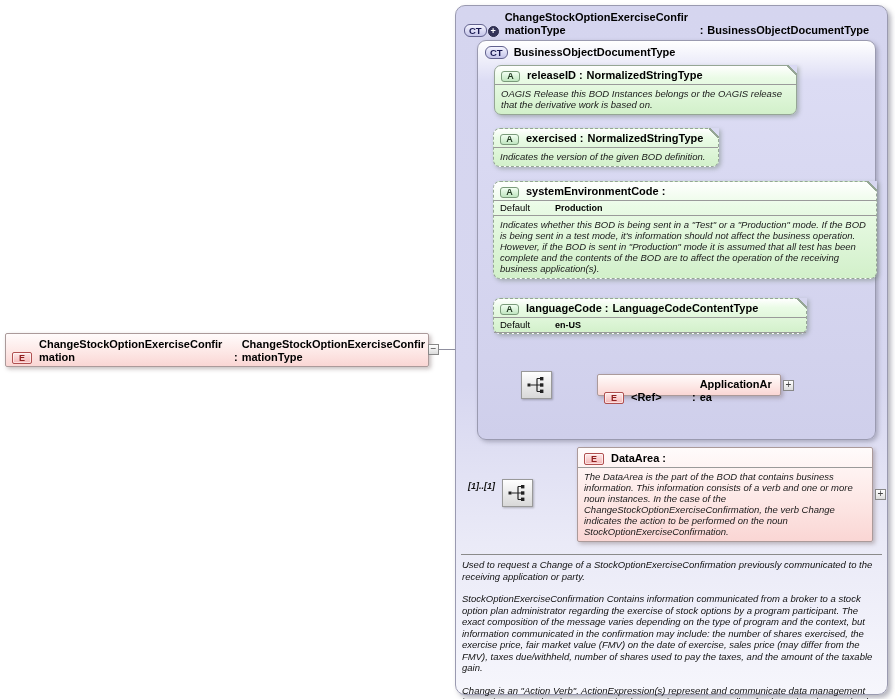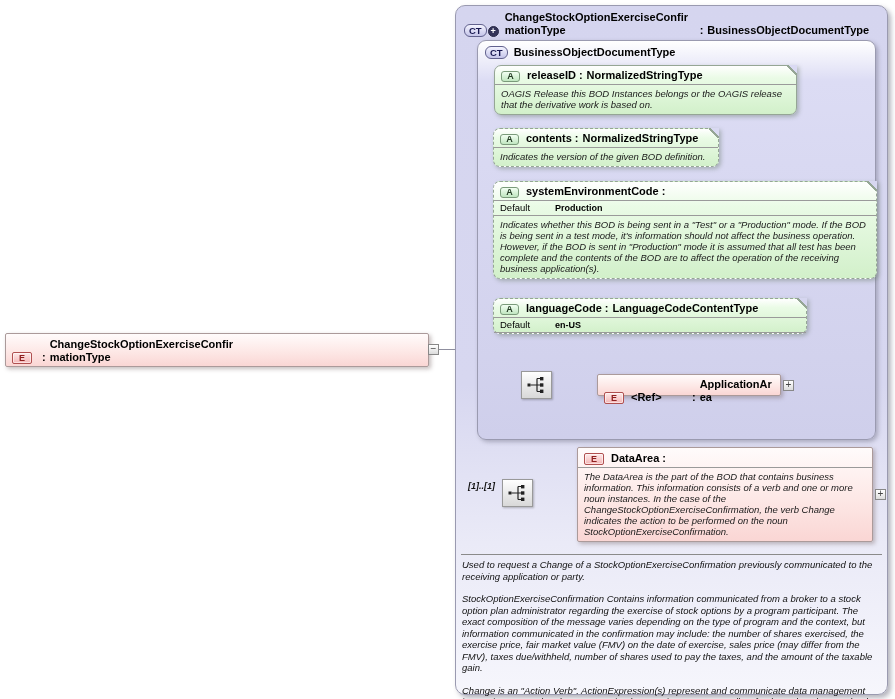--- a/index.html
+++ b/index.html
@@ -85,20 +85,21 @@
   <div class="line" style="left:470px;top:349px;width:1px;height:145px;"></div>
   <div class="line" style="left:487px;top:349px;width:1px;height:37px;"></div>
   <div class="line" style="left:487px;top:385px;width:35px;height:1px;"></div>
   <div class="line" style="left:552px;top:385px;width:46px;height:1px;"></div>
   <div class="line" style="left:470px;top:493px;width:33px;height:1px;"></div>
   <div class="line" style="left:533px;top:493px;width:45px;height:1px;"></div>
 
   <div class="abs pink-box" style="left:5px;top:333px;width:424px;height:34px;z-index:3;">
     <div class="head" style="padding:4px 5px 2px 6px;">
       <span class="badge e">E</span>
+      <span class="nm w192">ChangeStockOptionExerciseConfirmation</span>
       <span class="sep">:</span>
       <span class="ty w188">ChangeStockOptionExerciseConfirmationType</span>
     </div>
   </div>
   <div class="btn" style="left:428px;top:344px;">−</div>
 
   <div class="abs ct-box" style="left:455px;top:5px;width:433px;height:690px;z-index:2;">
     <div class="head" style="padding:5px 8px 2px 8px;">
       <span class="badge ct">CT</span>
       <span class="ct-plus">+</span>
@@ -123,21 +124,21 @@
       <span class="ty">NormalizedStringType</span>
     </div>
     <div class="hr"></div>
     <div class="doc">OAGIS Release this BOD Instances belongs or the OAGIS release that the derivative work is based on.</div>
     <i class="notch"></i>
   </div>
 
   <div class="attr-box dashed" style="left:493px;top:128px;width:226px;--nbg:#d9d9f2;z-index:4;">
     <div class="head" style="padding:3px 6px 2px 6px;">
       <span class="badge a">A</span>
-      <span class="nm">contents</span>
+      <span class="nm">exercised</span>
       <span class="sep">:</span>
       <span class="ty">NormalizedStringType</span>
     </div>
     <div class="hr"></div>
     <div class="doc">Indicates the version of the given BOD definition.</div>
     <i class="notch"></i>
   </div>
 
   <div class="attr-box dashed" style="left:493px;top:181px;width:384px;--nbg:#d7d7f0;z-index:4;">
     <div class="head" style="padding:3px 6px 2px 6px;">

